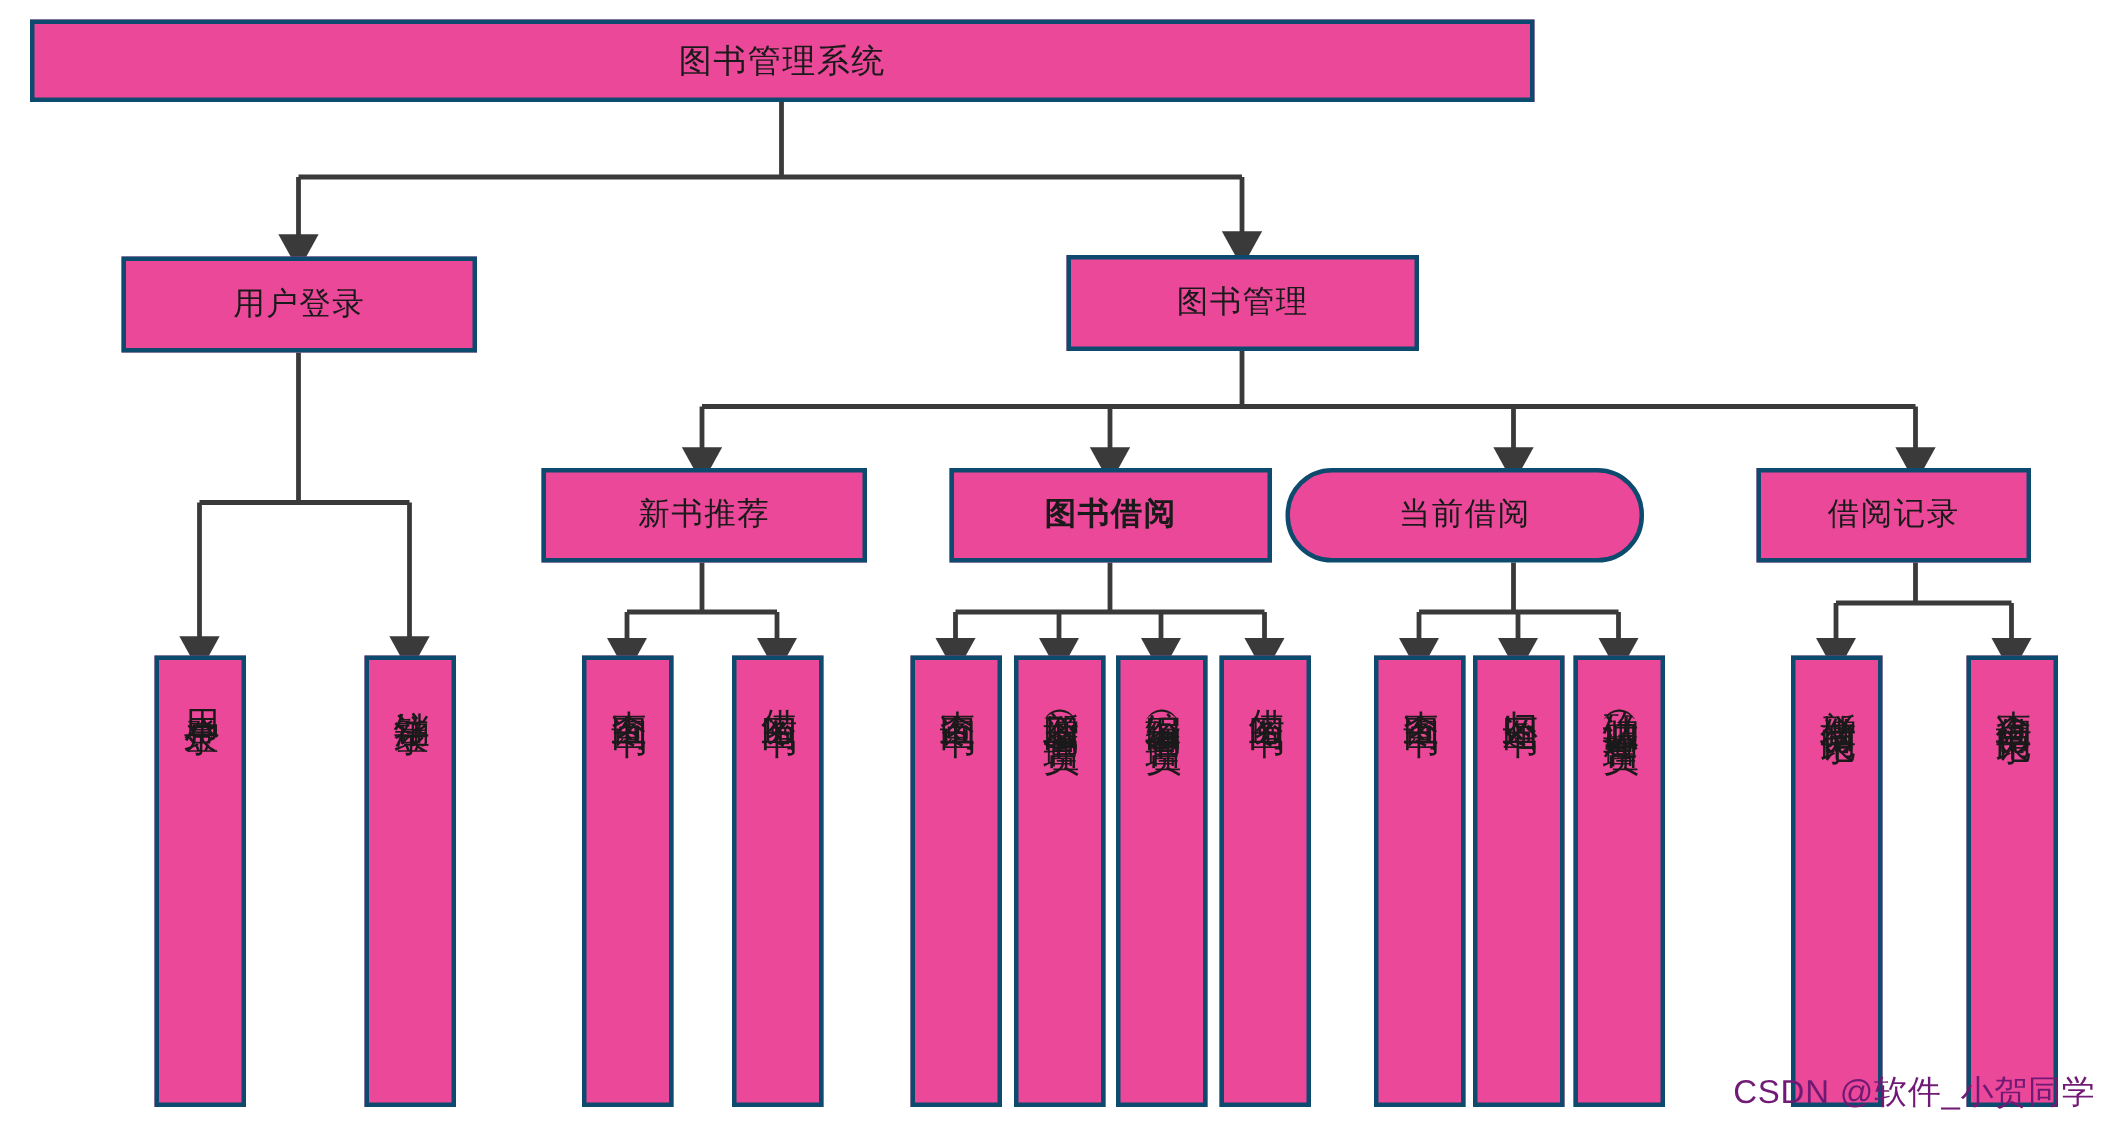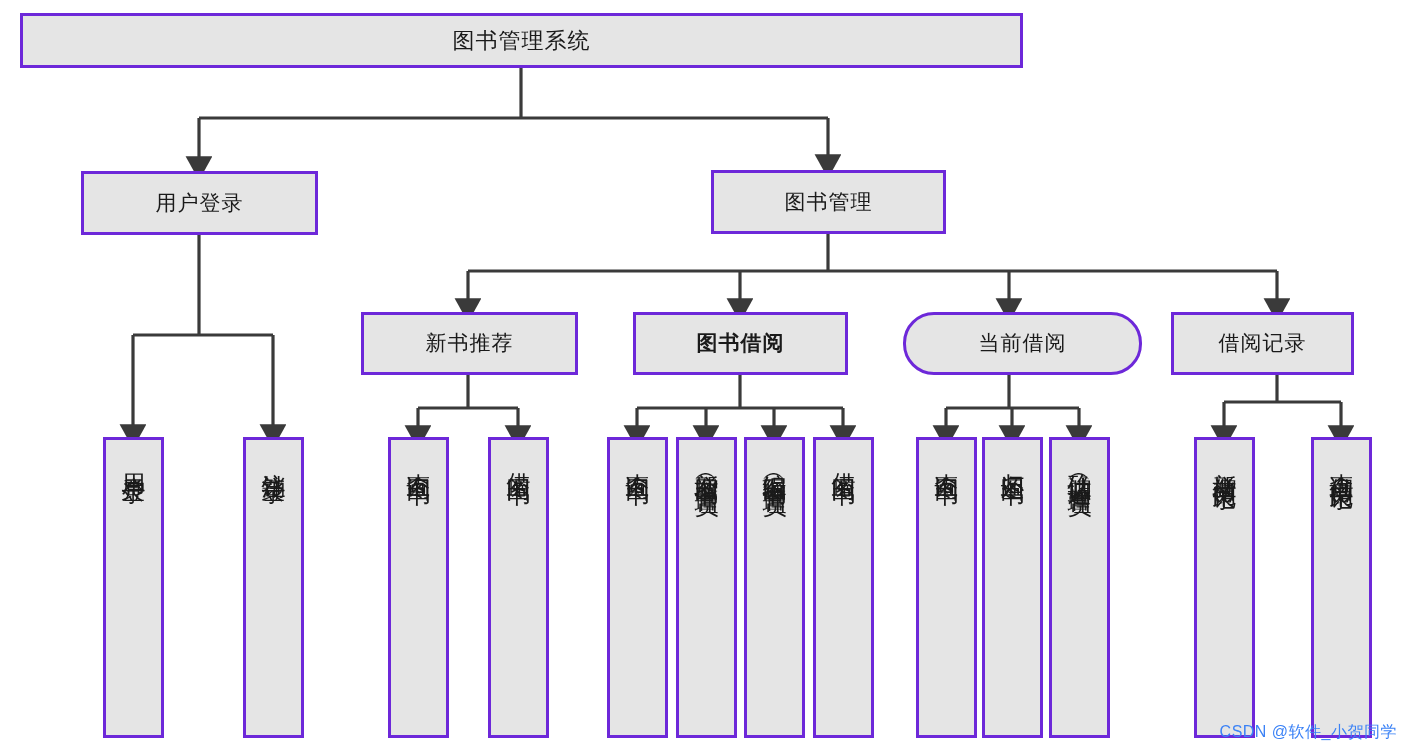--- a/index.html
+++ b/index.html
@@ -14,22 +14,22 @@
   #diagram{
     position:absolute;left:0;top:0;width:1405px;height:747px;
   }
   svg.edges{
     position:absolute;left:0;top:0;width:1405px;height:747px;
     pointer-events:none;
   }
   .node{
     position:absolute;
     box-sizing:border-box;
-    background:#e5e5e5;
-    border:3px solid #6d28d9;
+    background:#ec4899;
+    border:3px solid #0c4a6e;
     display:flex;
     align-items:center;
     justify-content:center;
     color:#1a1a1a;
   }
   .node .lbl{
     display:block;
     text-align:center;
     line-height:1.18;
     white-space:nowrap;
@@ -51,22 +51,22 @@
     text-orientation:upright;
     font-size:24px;
     letter-spacing:3px;
     line-height:1;
     white-space:nowrap;
   }
   .watermark{
     position:absolute;
     right:8px;
     bottom:4px;
-    font-size:16px;
-    color:#3b82f6;
+    font-size:22px;
+    color:#701a75;
     letter-spacing:0.5px;
     white-space:nowrap;
     font-family:"Liberation Sans","DejaVu Sans",sans-serif;
   }
 </style>
 </head>
 <body>
 
 <div id="diagram">
 
@@ -130,21 +130,21 @@
   <div class="node h" style="left:711px;top:170px;width:235px;height:64px;">
     <span class="lbl">图书管理</span>
   </div>
 
   <div class="node h" style="left:361px;top:312px;width:217px;height:63px;">
     <span class="lbl">新书推荐</span>
   </div>
   <div class="node h" style="left:633px;top:312px;width:215px;height:63px;font-weight:bold;">
     <span class="lbl">图书借阅</span>
   </div>
-  <div class="node h" style="left:903px;top:312px;width:239px;height:63px;border-radius:31px;">
+  <div class="node h" style="left:857px;top:312px;width:239px;height:63px;border-radius:31px;">
     <span class="lbl">当前借阅</span>
   </div>
   <div class="node h" style="left:1171px;top:312px;width:183px;height:63px;">
     <span class="lbl">借阅记录</span>
   </div>
 
   <div class="node v" style="left:103px;top:437px;width:61px;height:301px;">
     <span class="lbl">用户登录</span>
   </div>
   <div class="node v" style="left:243px;top:437px;width:61px;height:301px;">

